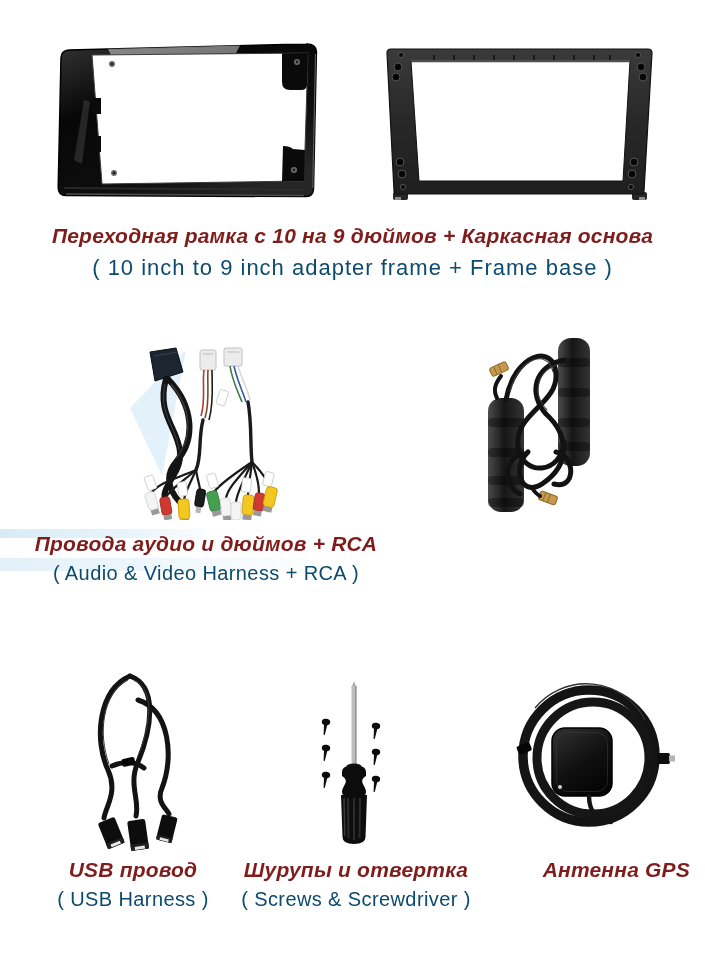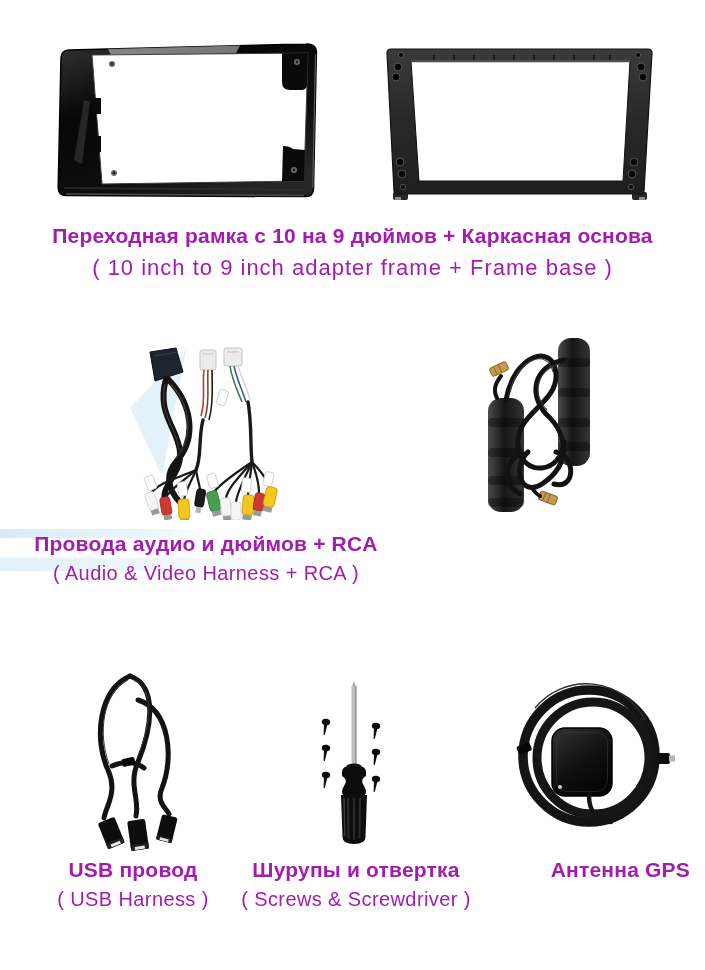--- a/index.html
+++ b/index.html
@@ -14,22 +14,22 @@
   #fig-adapter {left:50px;  top:40px;  width:272px; height:163px;}
   #fig-base    {left:382px; top:44px;  width:275px; height:159px;}
   #fig-harness {left:138px; top:344px; width:140px; height:176px;}
   #fig-4g      {left:484px; top:336px; width:110px; height:180px;}
   #fig-usb     {left:78px;  top:670px; width:120px; height:182px;}
   #fig-screws  {left:314px; top:680px; width:84px;  height:166px;}
   #fig-gps     {left:505px; top:668px; width:172px; height:178px;}
 
   
   .cap{position:absolute;text-align:center;}
-  .cap .ru{font-weight:700;font-size:21px;line-height:28px;color:#a21caf;letter-spacing:0.2px;}
-  .cap .en{font-weight:400;font-size:20px;line-height:30px;color:#a21caf;letter-spacing:0.4px;}
+  .cap .ru{font-weight:700;font-size:21px;line-height:28px;color:#7f1d1d;letter-spacing:0.2px;font-style:italic;}
+  .cap .en{font-weight:400;font-size:20px;line-height:30px;color:#0c4a6e;letter-spacing:0.4px;}
   #cap-frames{left:0;top:222px;width:705px;}
   #cap-frames .en{font-size:22px;line-height:36px;letter-spacing:1px;}
   #cap-harness{left:30px;top:530px;width:352px;}
   #cap-4g{left:392px;top:530px;width:290px;}
   #cap-usb{left:33px;top:856px;width:200px;}
   #cap-screws{left:224px;top:856px;width:264px;}
   #cap-gps{left:490px;top:856px;width:200px;text-align:right;}
 
   
   .streak{position:absolute;pointer-events:none;}

